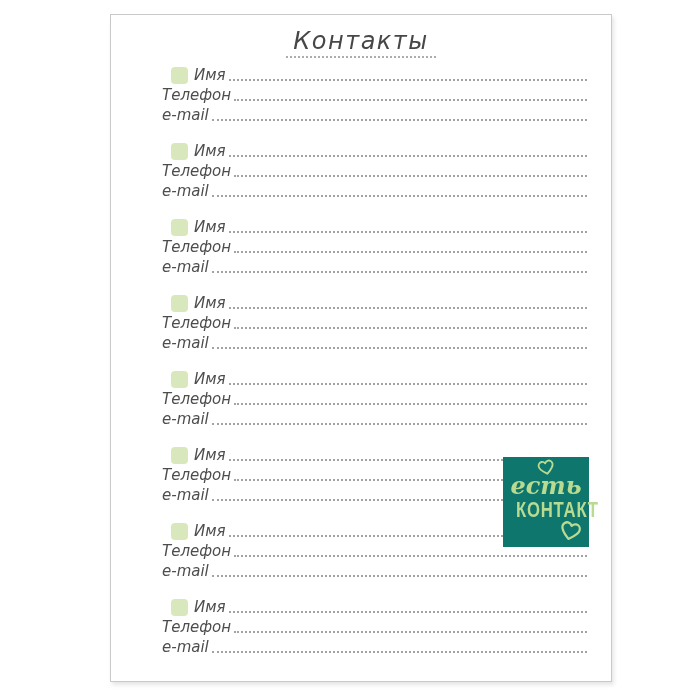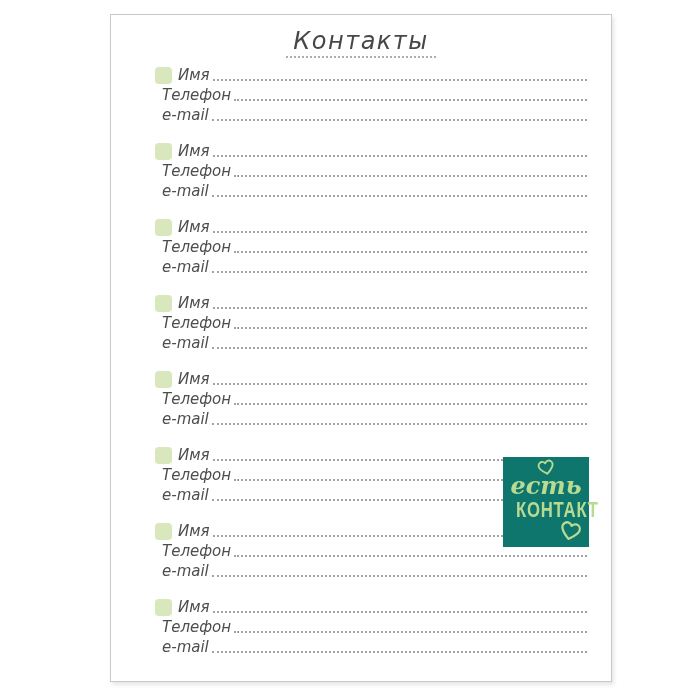--- a/index.html
+++ b/index.html
@@ -43,21 +43,21 @@
     left: 28px;
     right: 24px;
   }
   .entry { margin-bottom: 16px; }
   .row {
     display: flex;
     align-items: flex-end;
     height: 20px;
     padding-left: 23px;
   }
-  .row.first { padding-left: 16px; }
+  .row.first { padding-left: 16px; margin-left: 16px; }
   .sq {
     flex: none;
     width: 17px;
     height: 17px;
     border-radius: 4px;
     background: var(--bullet, #d9e7bd);
     align-self: center;
     margin-right: 6px;
   }
   .lbl {

